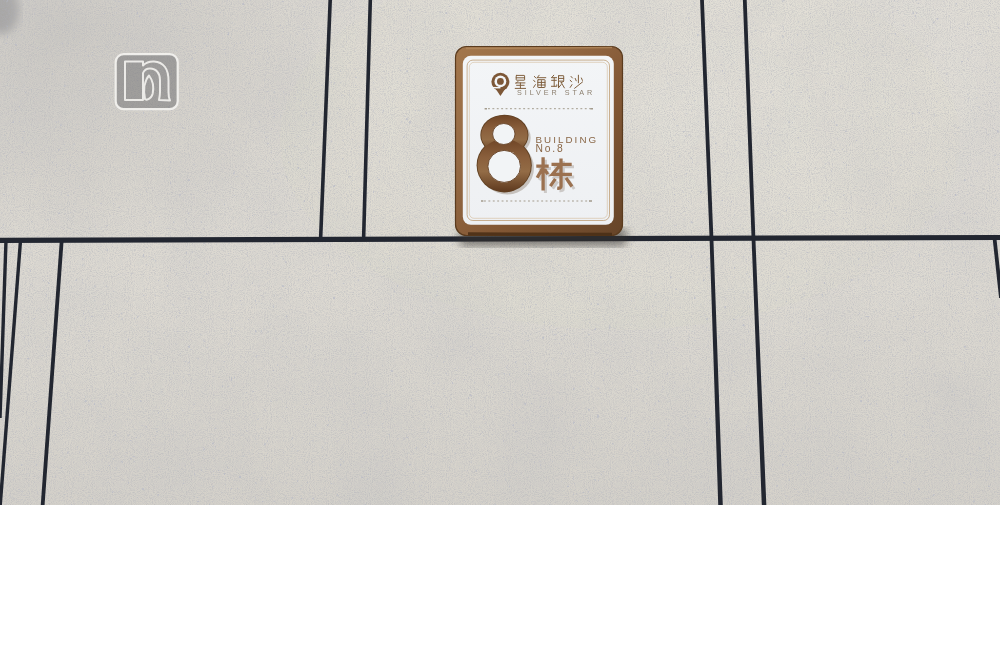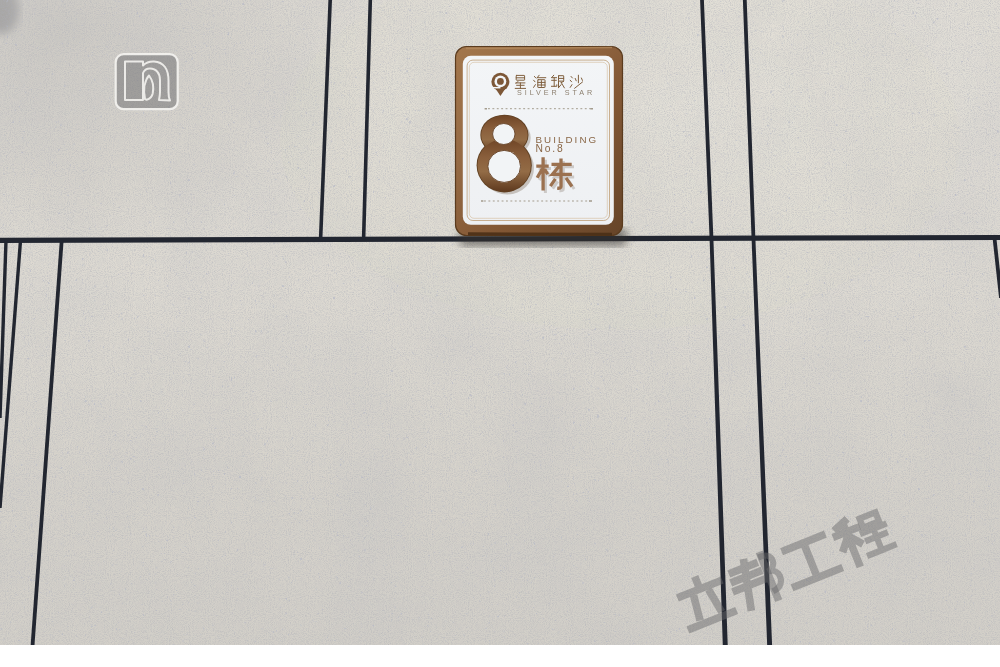--- a/index.html
+++ b/index.html
@@ -1,16 +1,16 @@
 <!DOCTYPE html>
 <html><head>
 <meta charset="utf-8">
 <style>
 html,body{margin:0;padding:0}
-#stage{position:relative;width:1000px;height:645px;overflow:hidden;background:#d6d4cf;font-family:"Liberation Sans",sans-serif}
+#stage{position:relative;width:1000px;height:505px;overflow:hidden;background:#d6d4cf;font-family:"Liberation Sans",sans-serif}
 </style>
 </head>
 <body>
 <div id="stage">
 <svg width="1000" height="667" viewBox="0 0 1000 667" xmlns="http://www.w3.org/2000/svg">
 <defs>
   <filter id="grainD" x="0" y="0" width="100%" height="100%">
     <feTurbulence type="fractalNoise" baseFrequency="0.95" numOctaves="2" seed="11" stitchTiles="stitch"></feTurbulence>
     <feColorMatrix type="matrix" values="0 0 0 0 0.36, 0 0 0 0 0.37, 0 0 0 0 0.42, 1.15 1.15 1.15 0 -1.5"></feColorMatrix>
   </filter>

